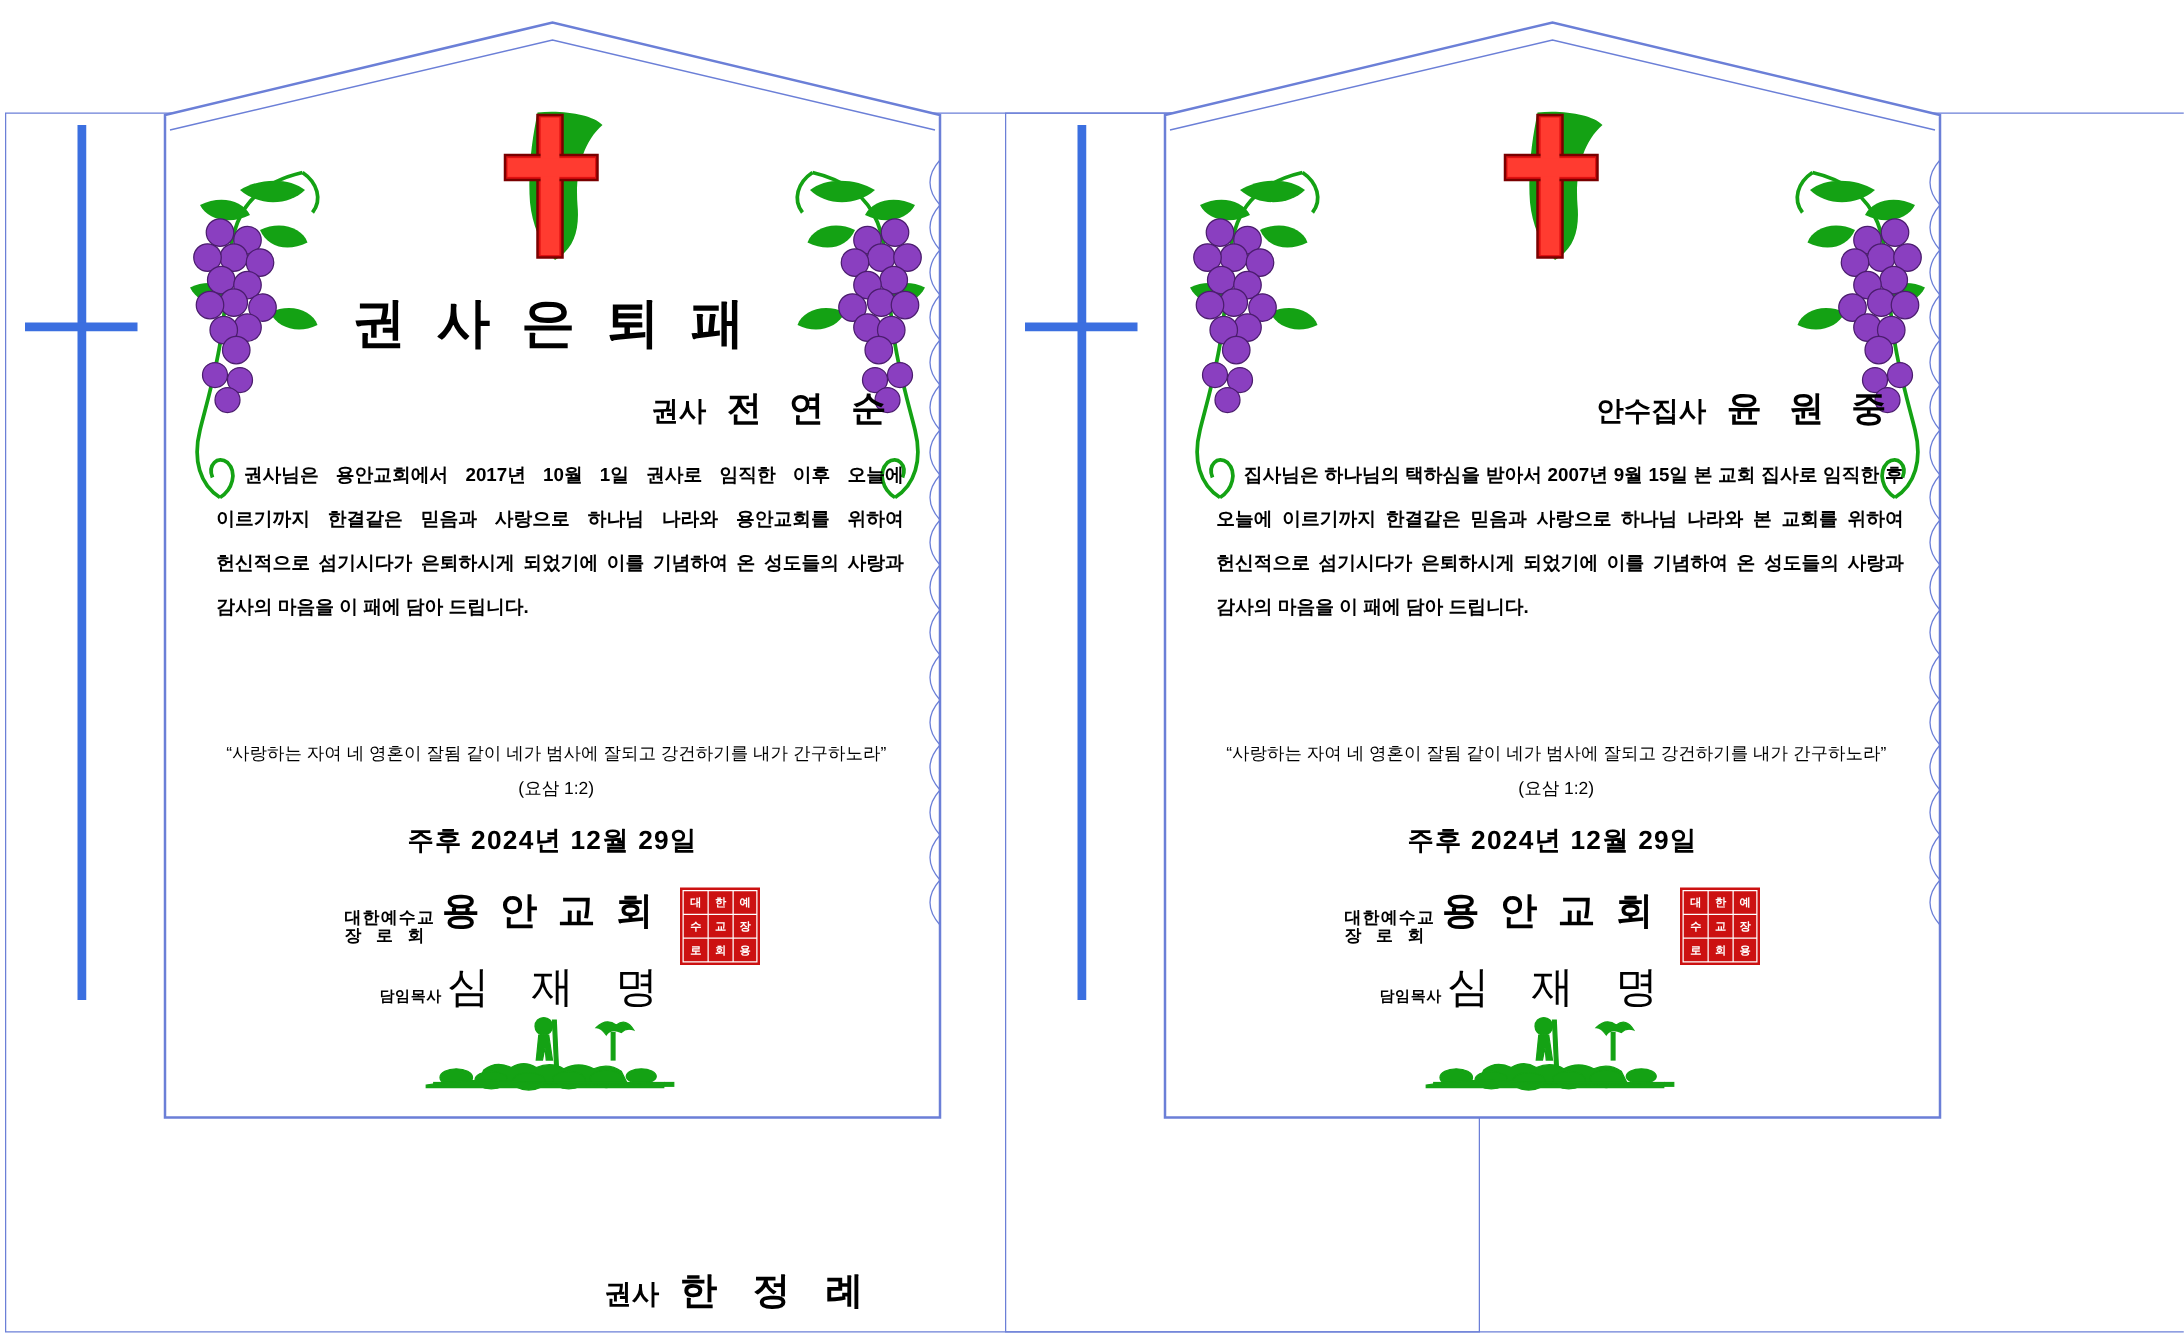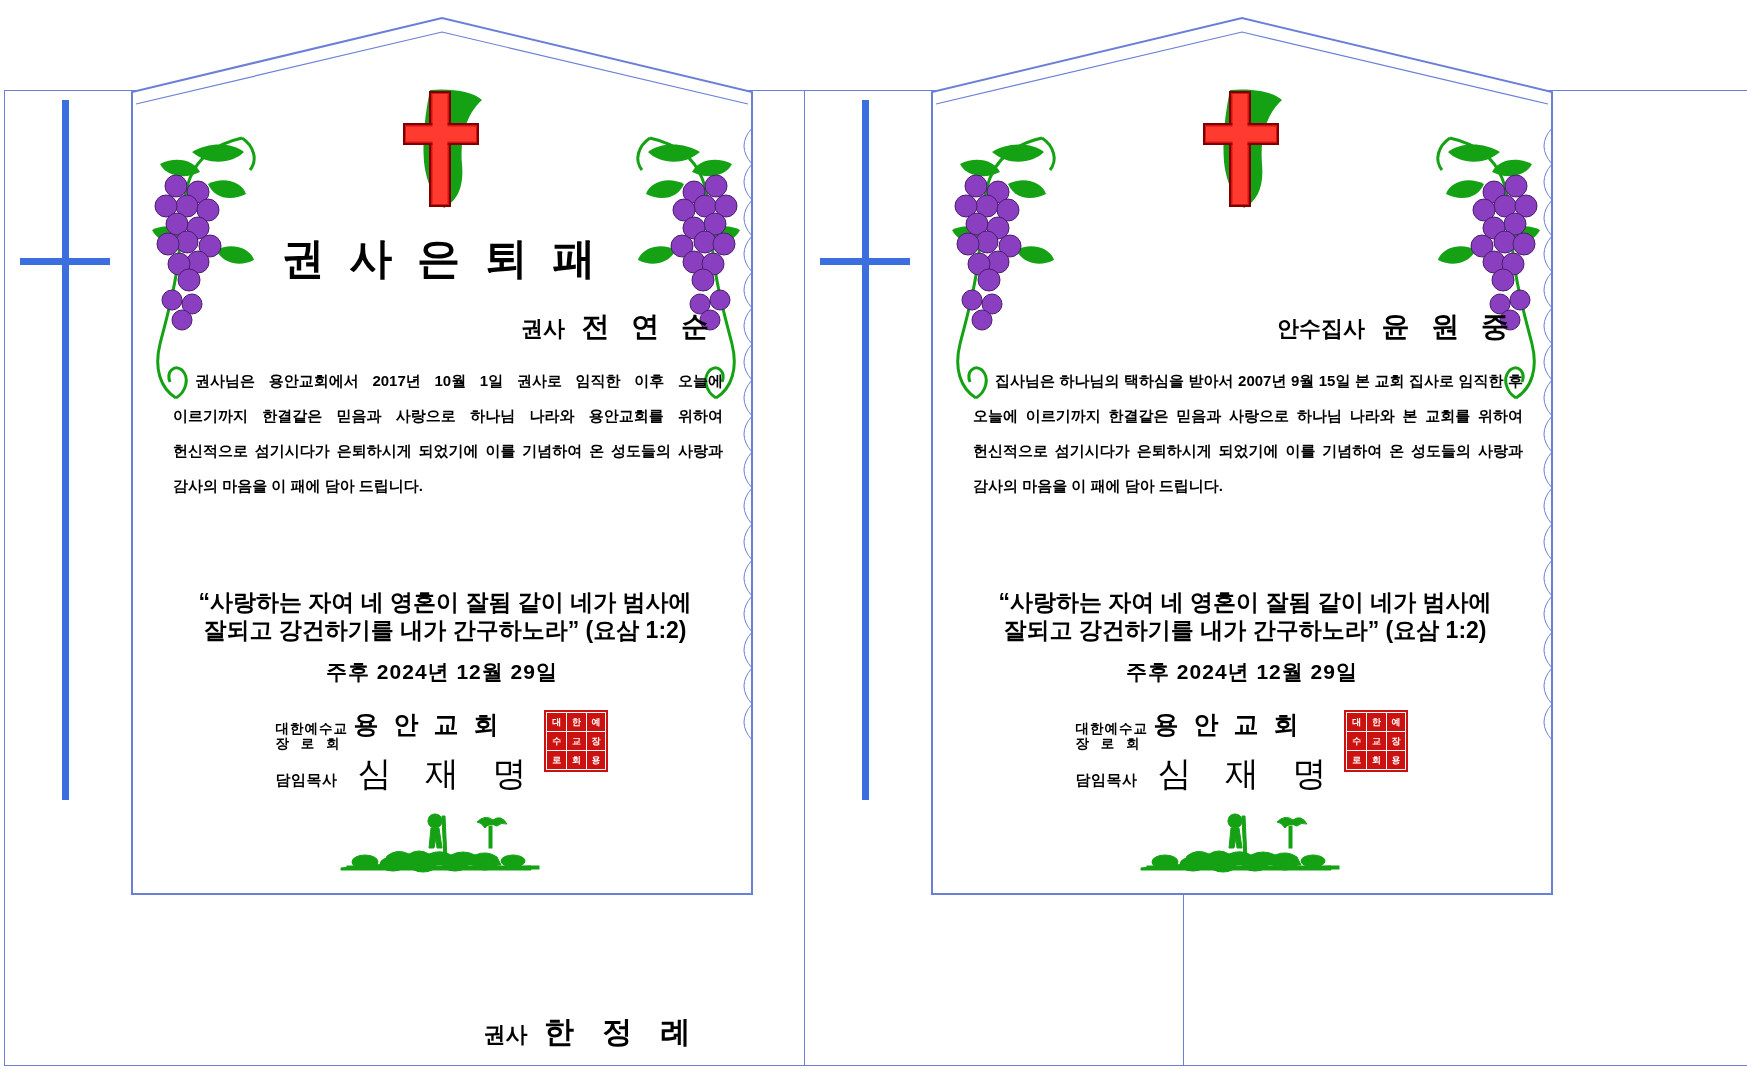--- a/index.html
+++ b/index.html
@@ -122,25 +122,25 @@
     text-indent: 22px;
     font-weight: bold;
     word-break: keep-all;
   }
 
   .verse-text {
     position: absolute;
     left: 42px;
     right: 36px;
     top: 580px;
-    font-size: 23px;
+    font-size: 14px;
     line-height: 28px;
     color: #000;
     text-align: center;
-    font-weight: bold;
+    font-weight: normal;
     word-break: keep-all;
   }
 
   .date-line {
     position: absolute;
     left: 0; right: 0;
     top: 650px;
     text-align: center;
     font-size: 21px;
     font-weight: bold;
@@ -152,47 +152,48 @@
     position: absolute;
     left: 0; right: 0;
     top: 700px;
     display: flex;
     justify-content: center;
     align-items: flex-start;
   }
   .sig-rows {
     display: flex;
     flex-direction: column;
-    gap: 0;
+    gap: 11px;
   }
   .sig-row {
     display: flex;
     align-items: baseline;
     white-space: nowrap;
   }
   .sig-small {
     font-size: 13.5px;
     line-height: 15px;
     font-weight: bold;
     width: 78px;
     text-align: left;
     letter-spacing: 1px;
   }
   .sig-small .l2 { display: block; letter-spacing: 4px; }
   .sig-big {
-    font-size: 25px;
+    font-size: 30px;
     font-weight: bold;
     letter-spacing: 4px;
     font-family: "Liberation Sans", sans-serif;
   }
   .sig-pastor-label {
-    font-size: 15px;
+    font-size: 12px;
     font-weight: bold;
     width: 78px;
     letter-spacing: 0.5px;
+    text-align: right;
   }
   .sig-pastor-name {
     font-size: 34px;
     font-weight: normal;
     letter-spacing: 12px;
     margin-left: 4px;
   }
   .seal {
     width: 64px;
     height: 62px;

